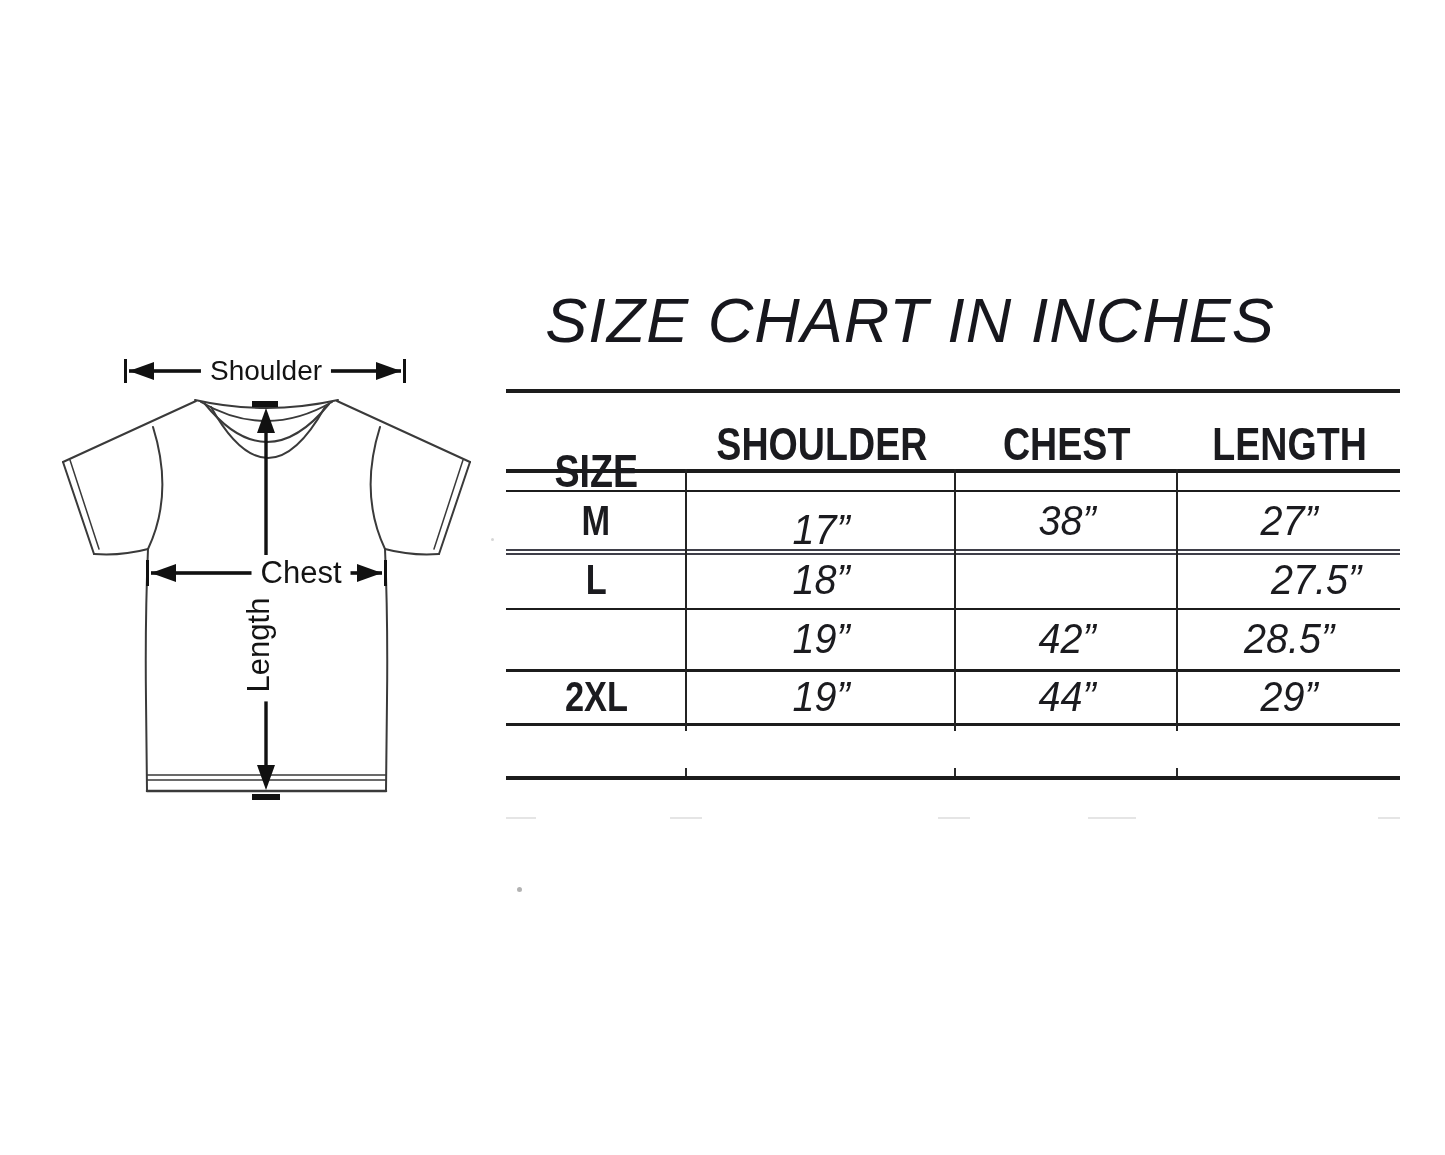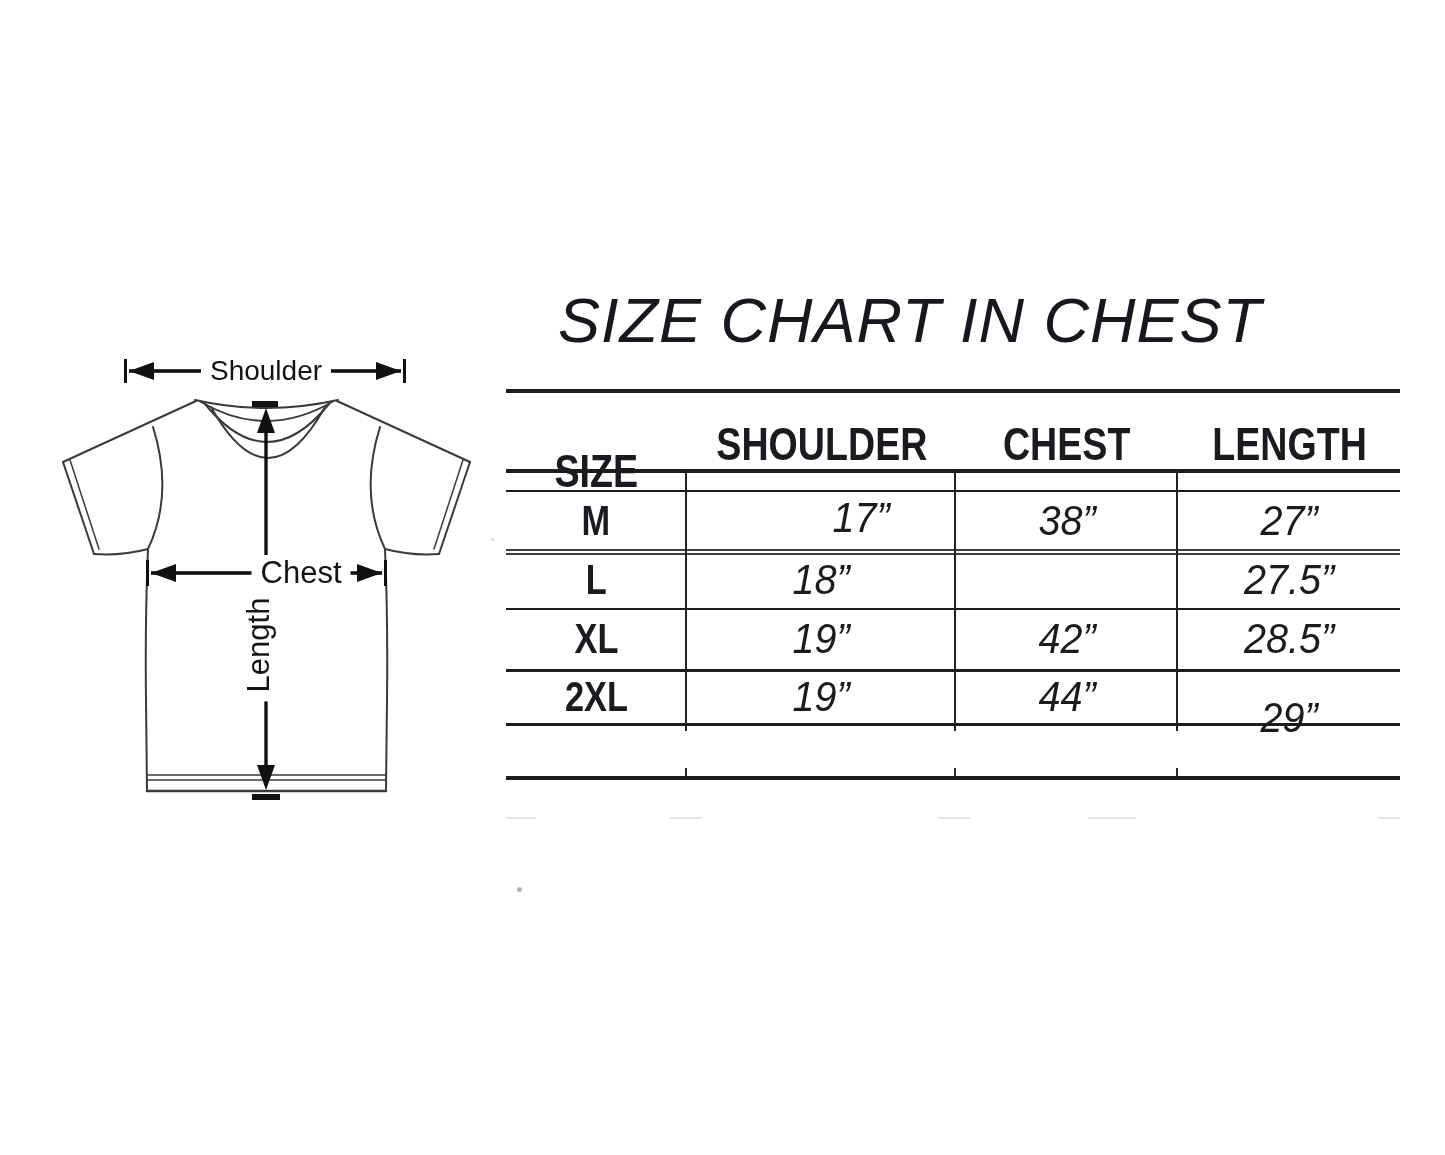--- a/index.html
+++ b/index.html
@@ -103,21 +103,21 @@
       <polygon points="266,408 257,433 275,433"></polygon>
       <polygon points="266,790 257,765 275,765"></polygon>
       <rect x="252" y="794" width="28" height="6"></rect>
     </g>
   </svg>
 
   <div class="diag-label" style="left:266px;top:371px;font-size:28px;">Shoulder</div>
   <div class="diag-label" style="left:301px;top:573px;font-size:31px;">Chest</div>
   <div class="diag-label rot" style="left:259px;top:645px;font-size:31px;">Length</div>
 
-  <div class="title">SIZE CHART IN CHEST</div>
+  <div class="title">SIZE CHART IN INCHES</div>
 
   <div class="hline" style="top:389px;height:4px;"></div>
   <div class="hline" style="top:469px;height:4px;"></div>
   <div class="hline" style="top:490px;height:2px;"></div>
   <div class="hline gray" style="top:549px;height:2px;"></div>
   <div class="hline gray" style="top:553px;height:2px;"></div>
   <div class="hline" style="top:608px;height:2px;"></div>
   <div class="hline" style="top:669px;height:3px;"></div>
   <div class="hline" style="top:723px;height:3px;"></div>
   <div class="hline" style="top:776px;height:4px;"></div>
@@ -147,59 +147,56 @@
   <div class="cell hdr c3" style="top:418px;height:50px;">
       <span>CHEST</span>
     </div>
   <div class="cell hdr c4" style="top:418px;height:50px;">
       <span>LENGTH</span>
     </div>
 
   <div class="cell sizecol c1" style="top:497px;height:46px;">
       <span>M</span>
     </div>
-  <div class="cell val c2" style="top:494px;height:46px;padding-left:40px;">
+  <div class="cell val c2" style="top:506px;height:46px;">
       <span>17”</span>
     </div>
   <div class="cell val c3" style="top:497px;height:46px;justify-content:center;">
       <span>38”</span>
     </div>
   <div class="cell val c4" style="top:497px;height:46px;align-items:center;">
       <span>27”</span>
     </div>
 
   <div class="cell sizecol c1" style="top:556px;height:46px;">
       <span>L</span>
     </div>
   <div class="cell val c2" style="top:556px;height:46px;">
       <span>18”</span>
     </div>
-  <div class="cell val c4" style="top:556px;height:46px;">
+  <div class="cell val c4" style="top:556px;height:46px;padding-left:27px;">
       <span>27.5”</span>
     </div>
 
-  <div class="cell sizecol c1" style="top:615px;height:46px;">
-      <span>XL</span>
-    </div>
   <div class="cell val c2" style="top:615px;height:46px;">
       <span>19”</span>
     </div>
   <div class="cell val c3" style="top:615px;height:46px;">
       <span>42”</span>
     </div>
   <div class="cell val c4" style="top:615px;height:46px;">
       <span>28.5”</span>
     </div>
 
   <div class="cell sizecol c1" style="top:673px;height:46px;">
       <span>2XL</span>
     </div>
   <div class="cell val c2" style="top:673px;height:46px;">
       <span>19”</span>
     </div>
   <div class="cell val c3" style="top:673px;height:46px;">
       <span>44”</span>
     </div>
-  <div class="cell val c4" style="top:694px;height:46px;">
+  <div class="cell val c4" style="top:673px;height:46px;">
       <span>29”</span>
     </div>
 
 </div>
 
 </body></html>

